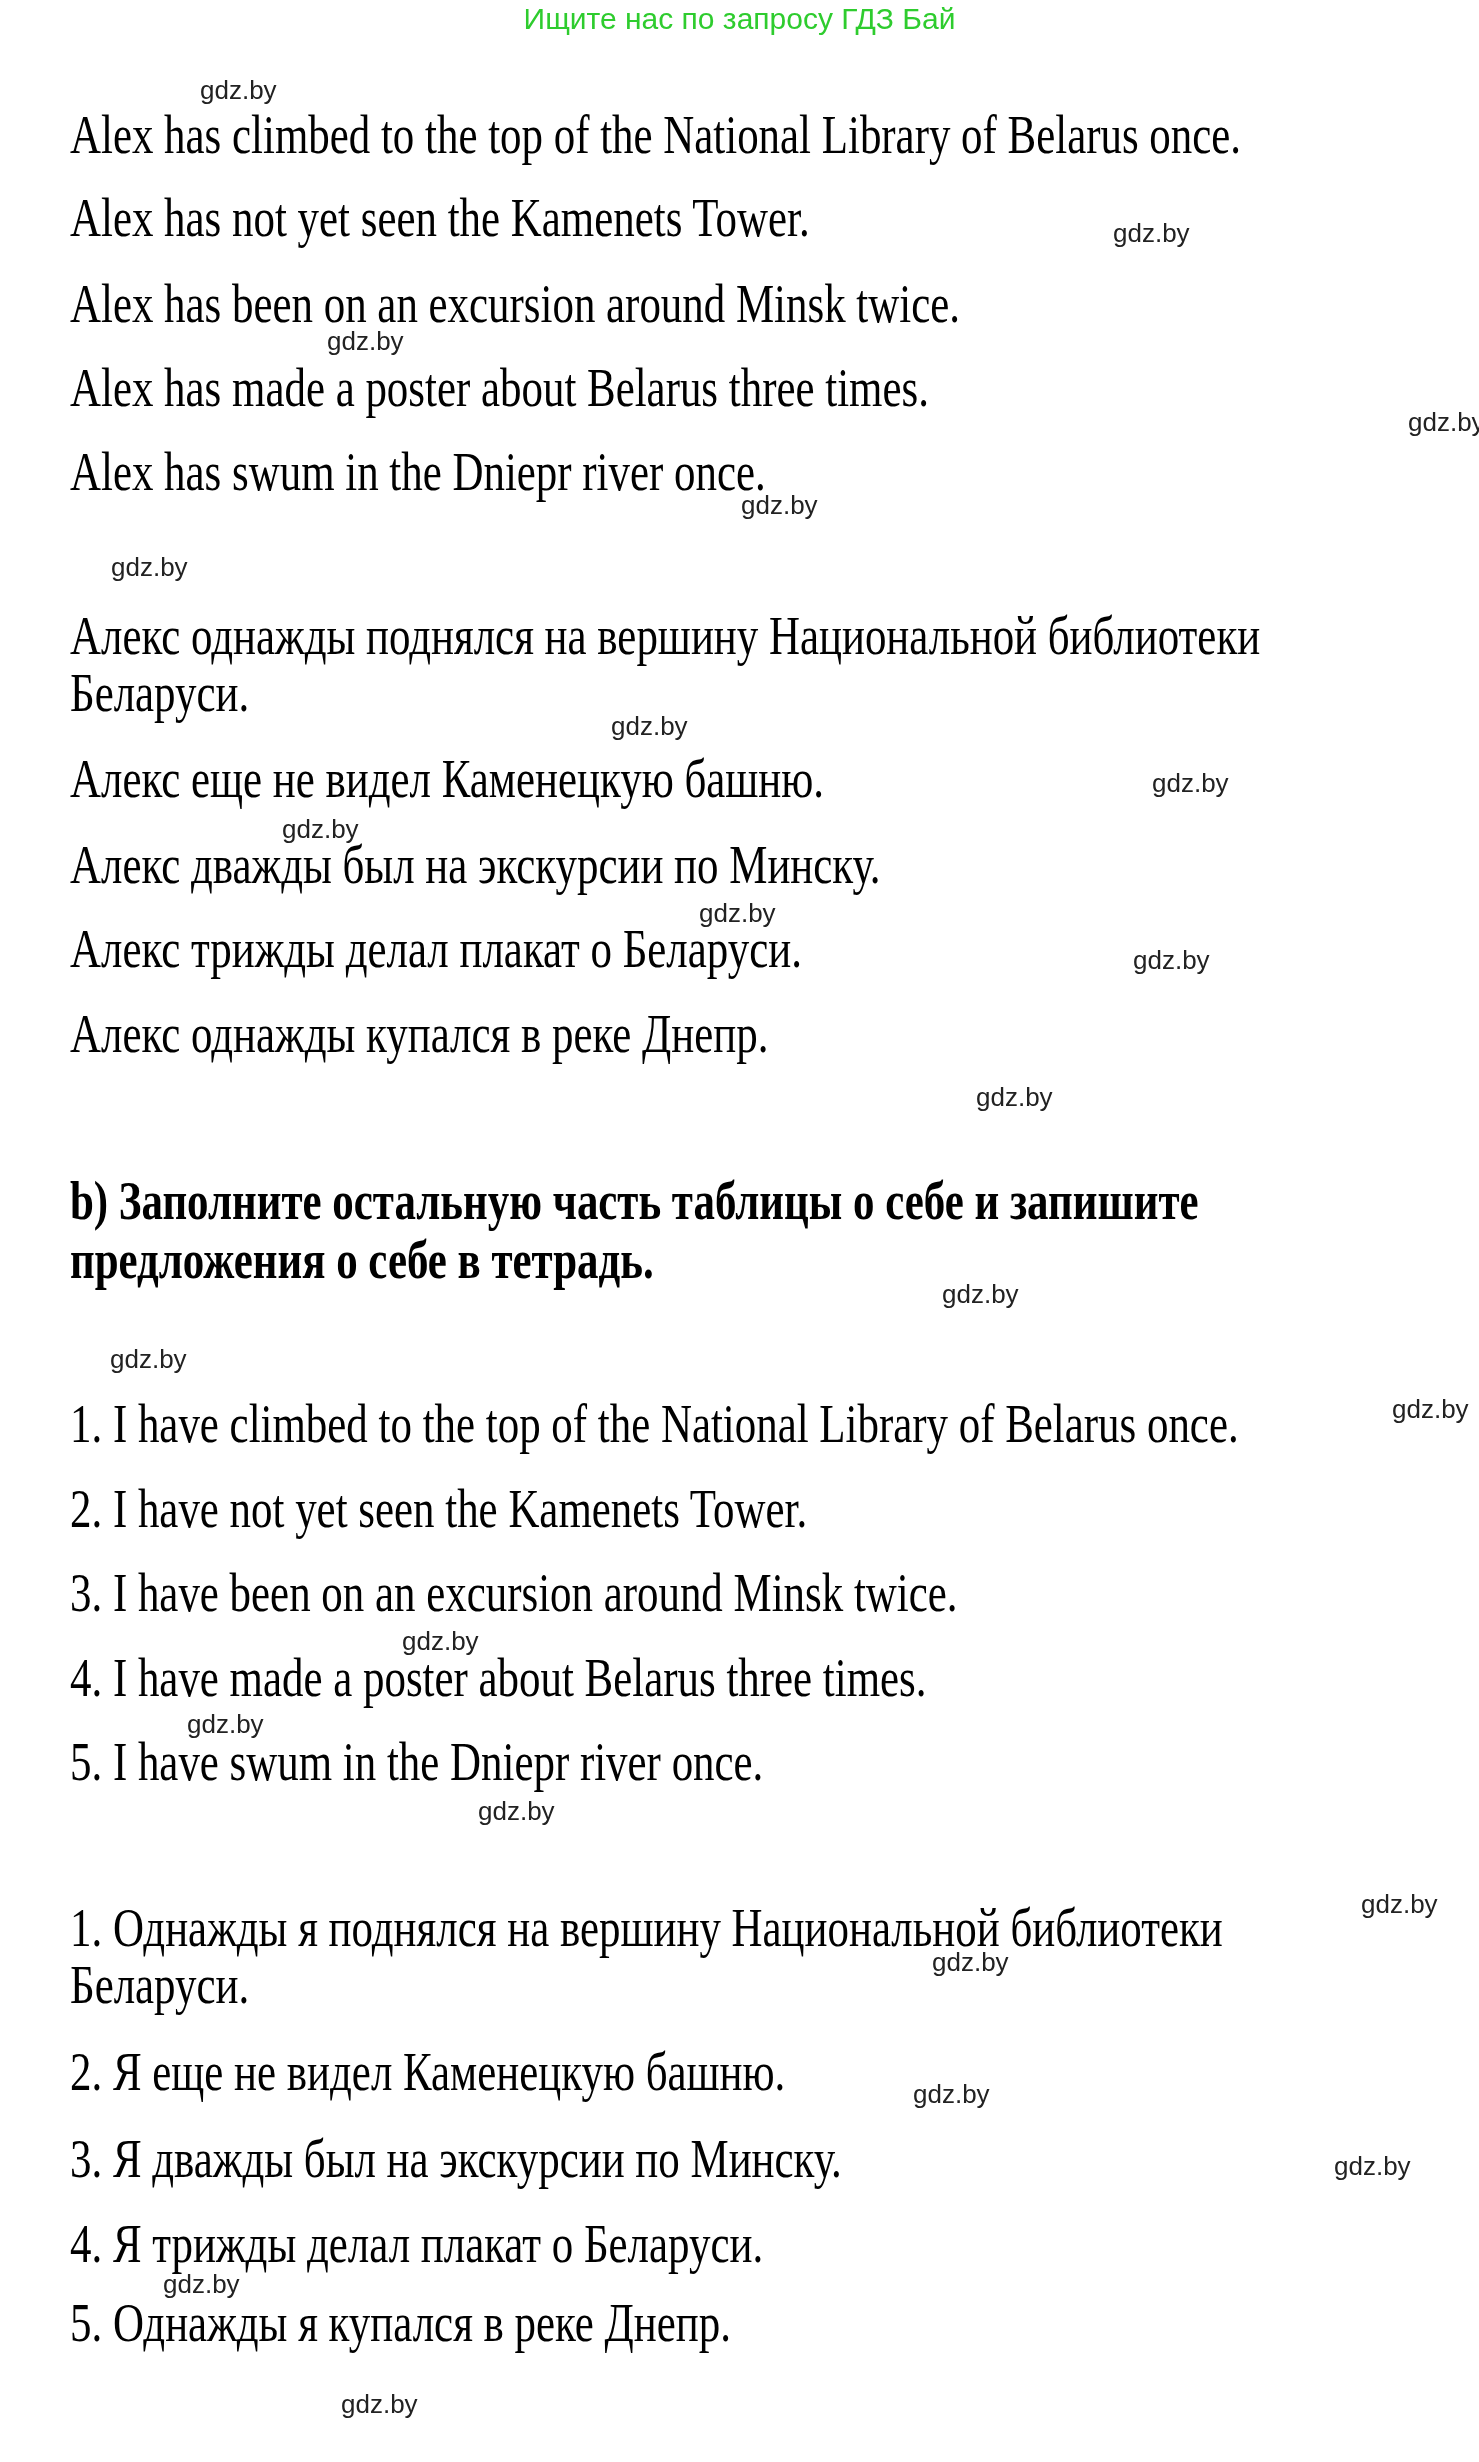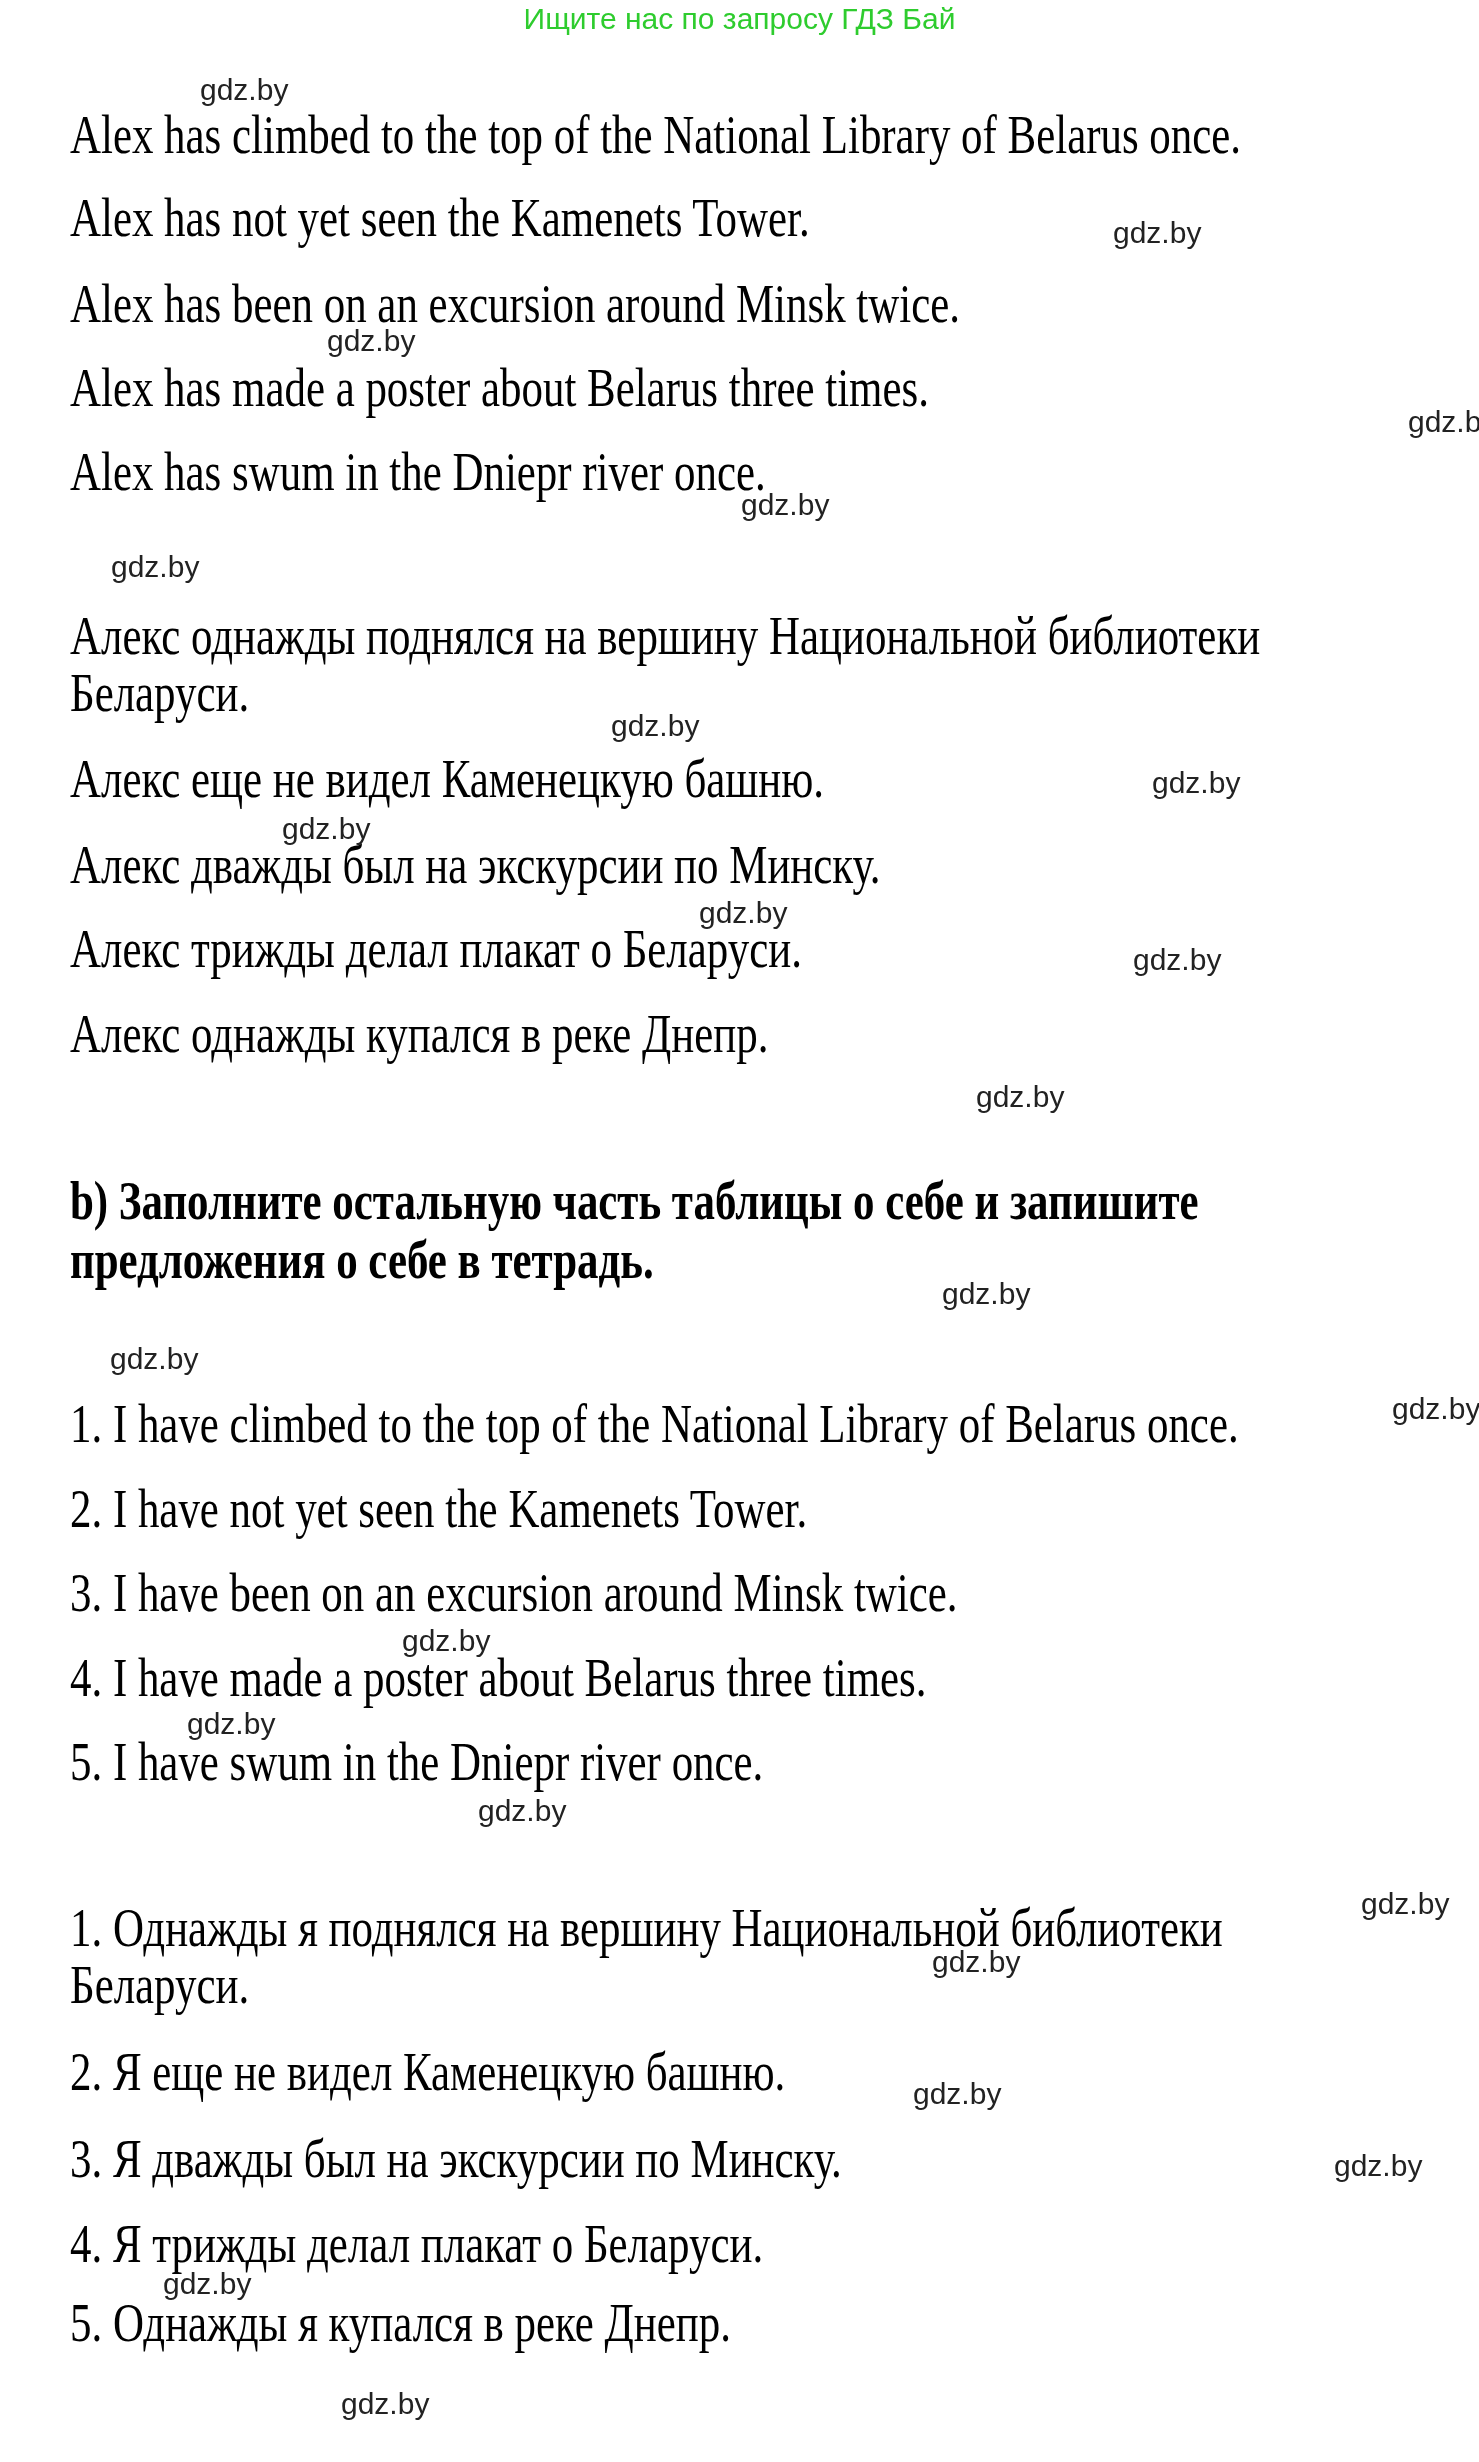--- a/index.html
+++ b/index.html
@@ -34,21 +34,21 @@
     line-height: 63px;
     color: var(--text_black);
     white-space: nowrap;
     transform: scaleX(0.78);
     transform-origin: 0 0;
   }
   .line.bold { font-weight: bold; }
   .wm {
     position: absolute;
     font-family: "Liberation Sans", sans-serif;
-    font-size: 30px;
+    font-size: 26px;
     line-height: 32px;
     color: var(--watermark_gray);
     white-space: nowrap;
   }
   .footer {
     position: absolute;
     top: 2427px; left: 0;
     width: 100%;
     text-align: center;
     font-family: "Liberation Sans", sans-serif;

